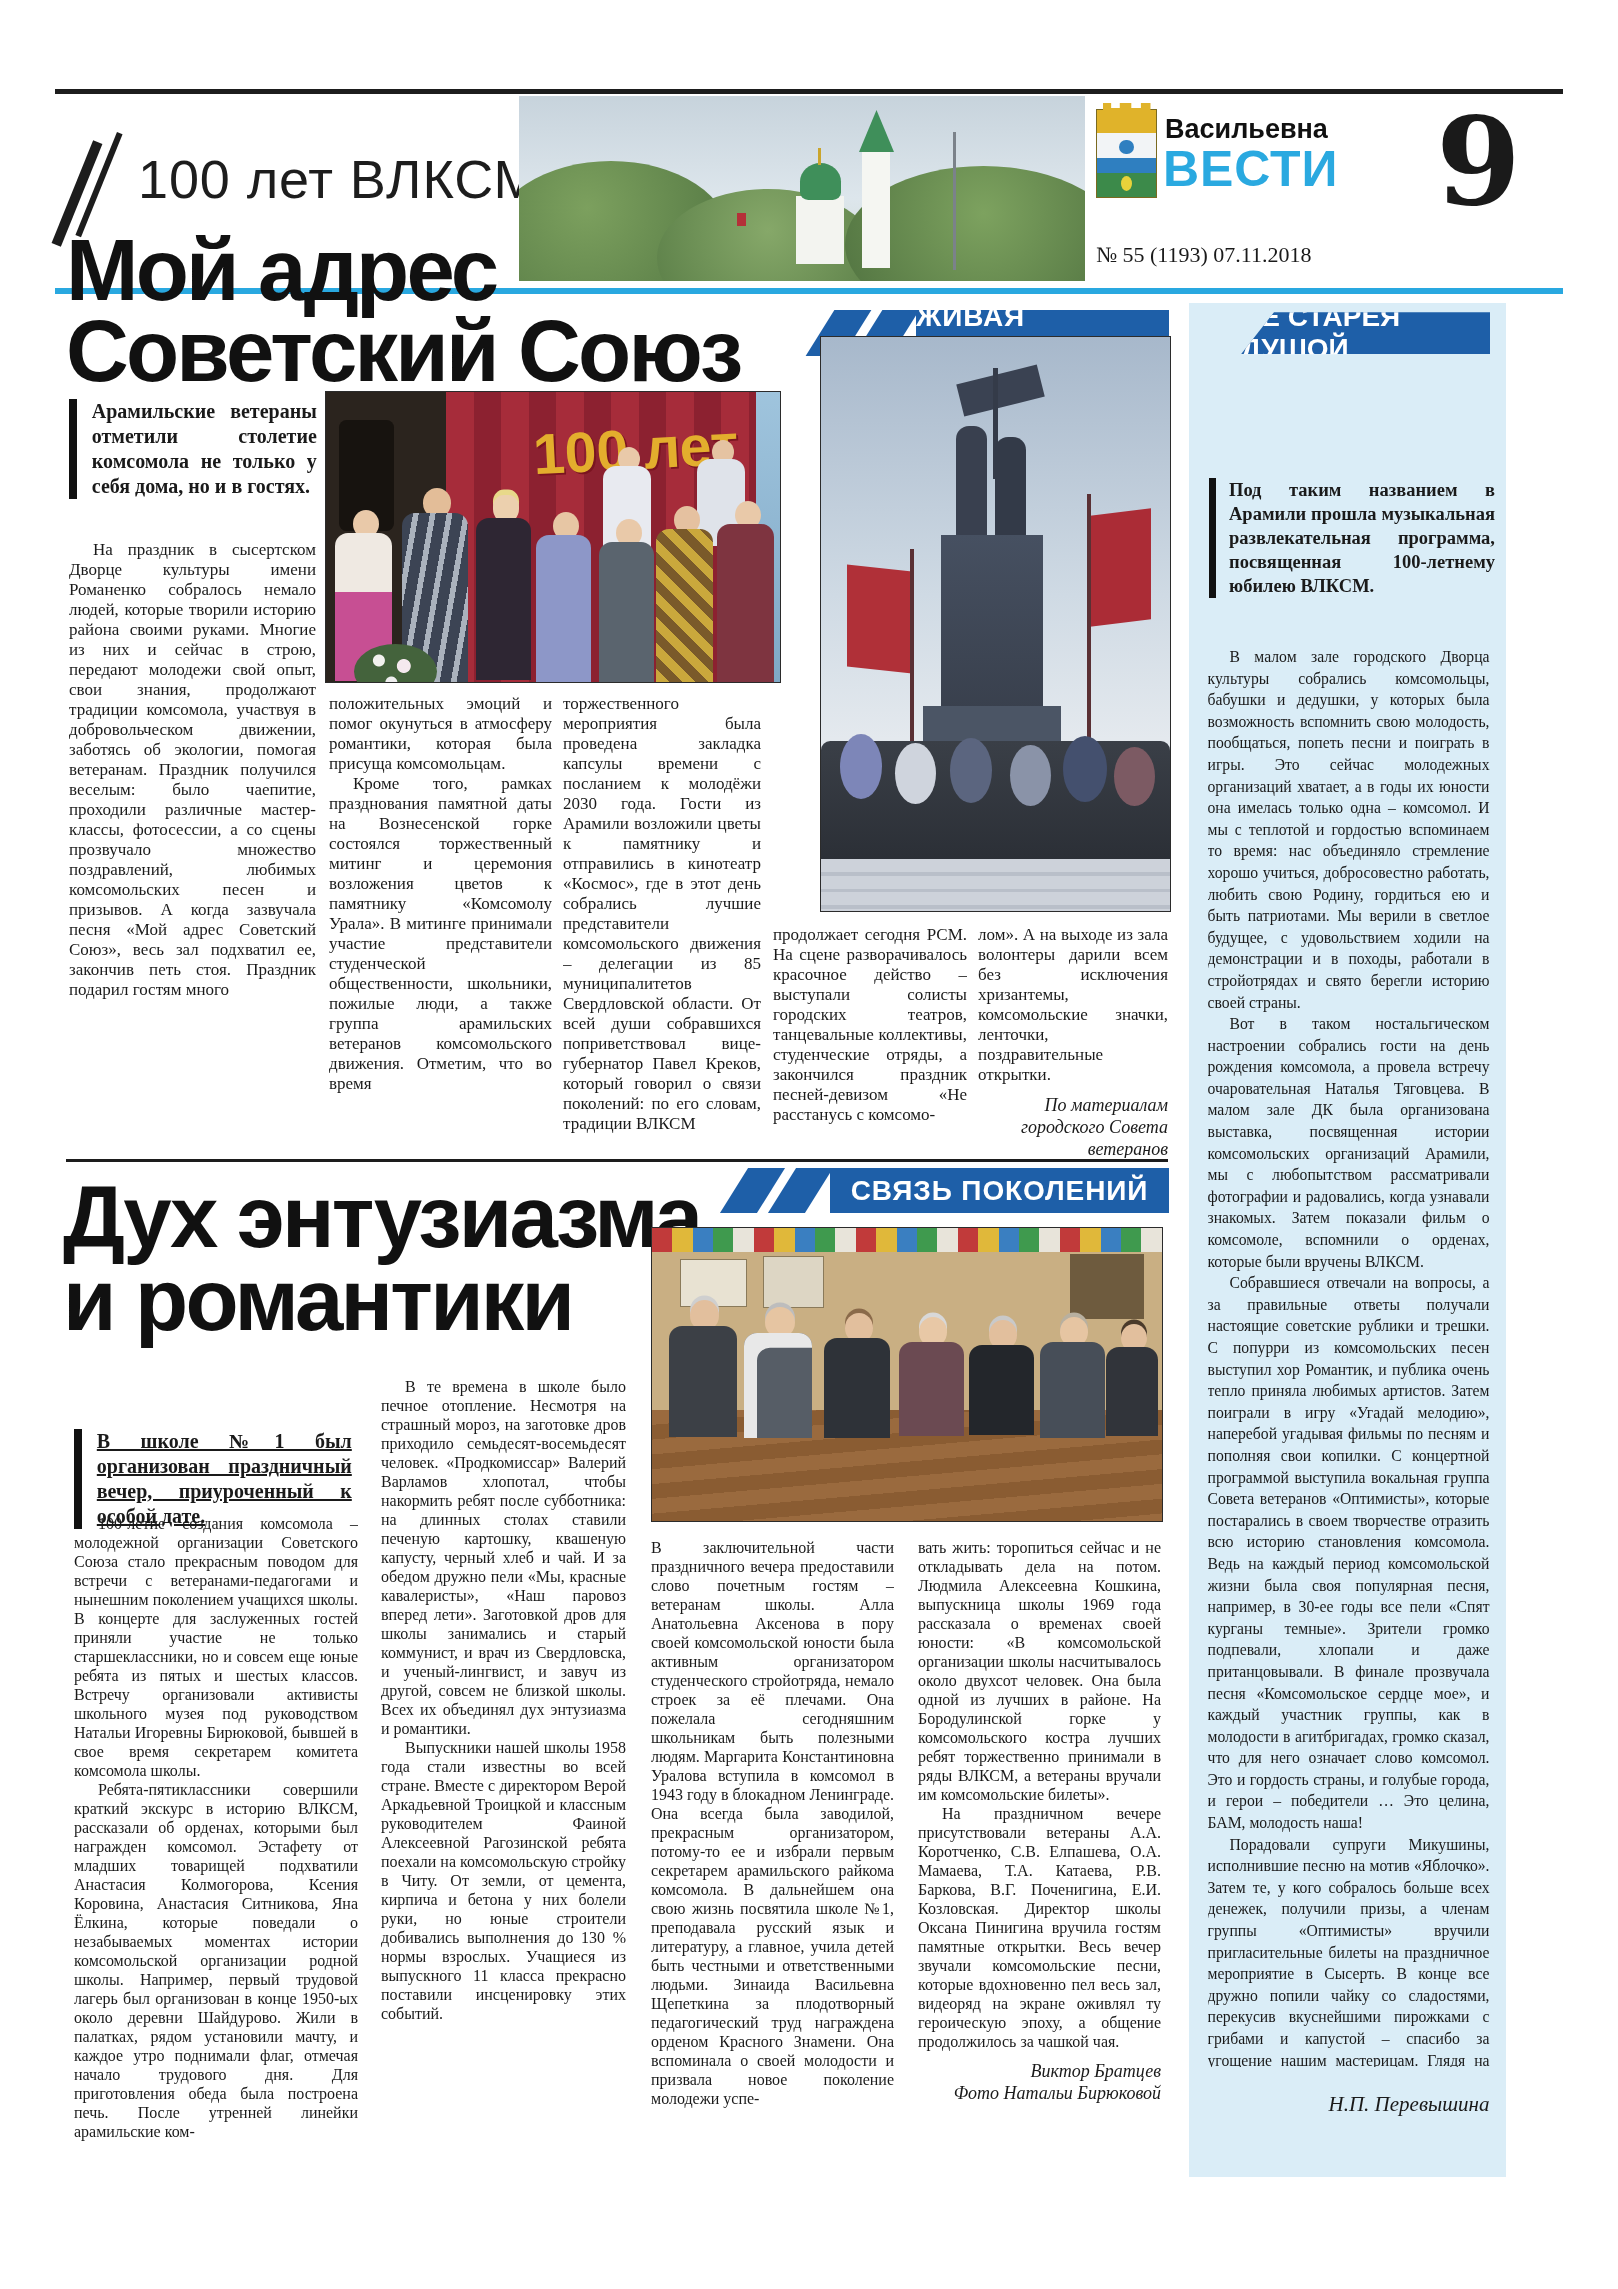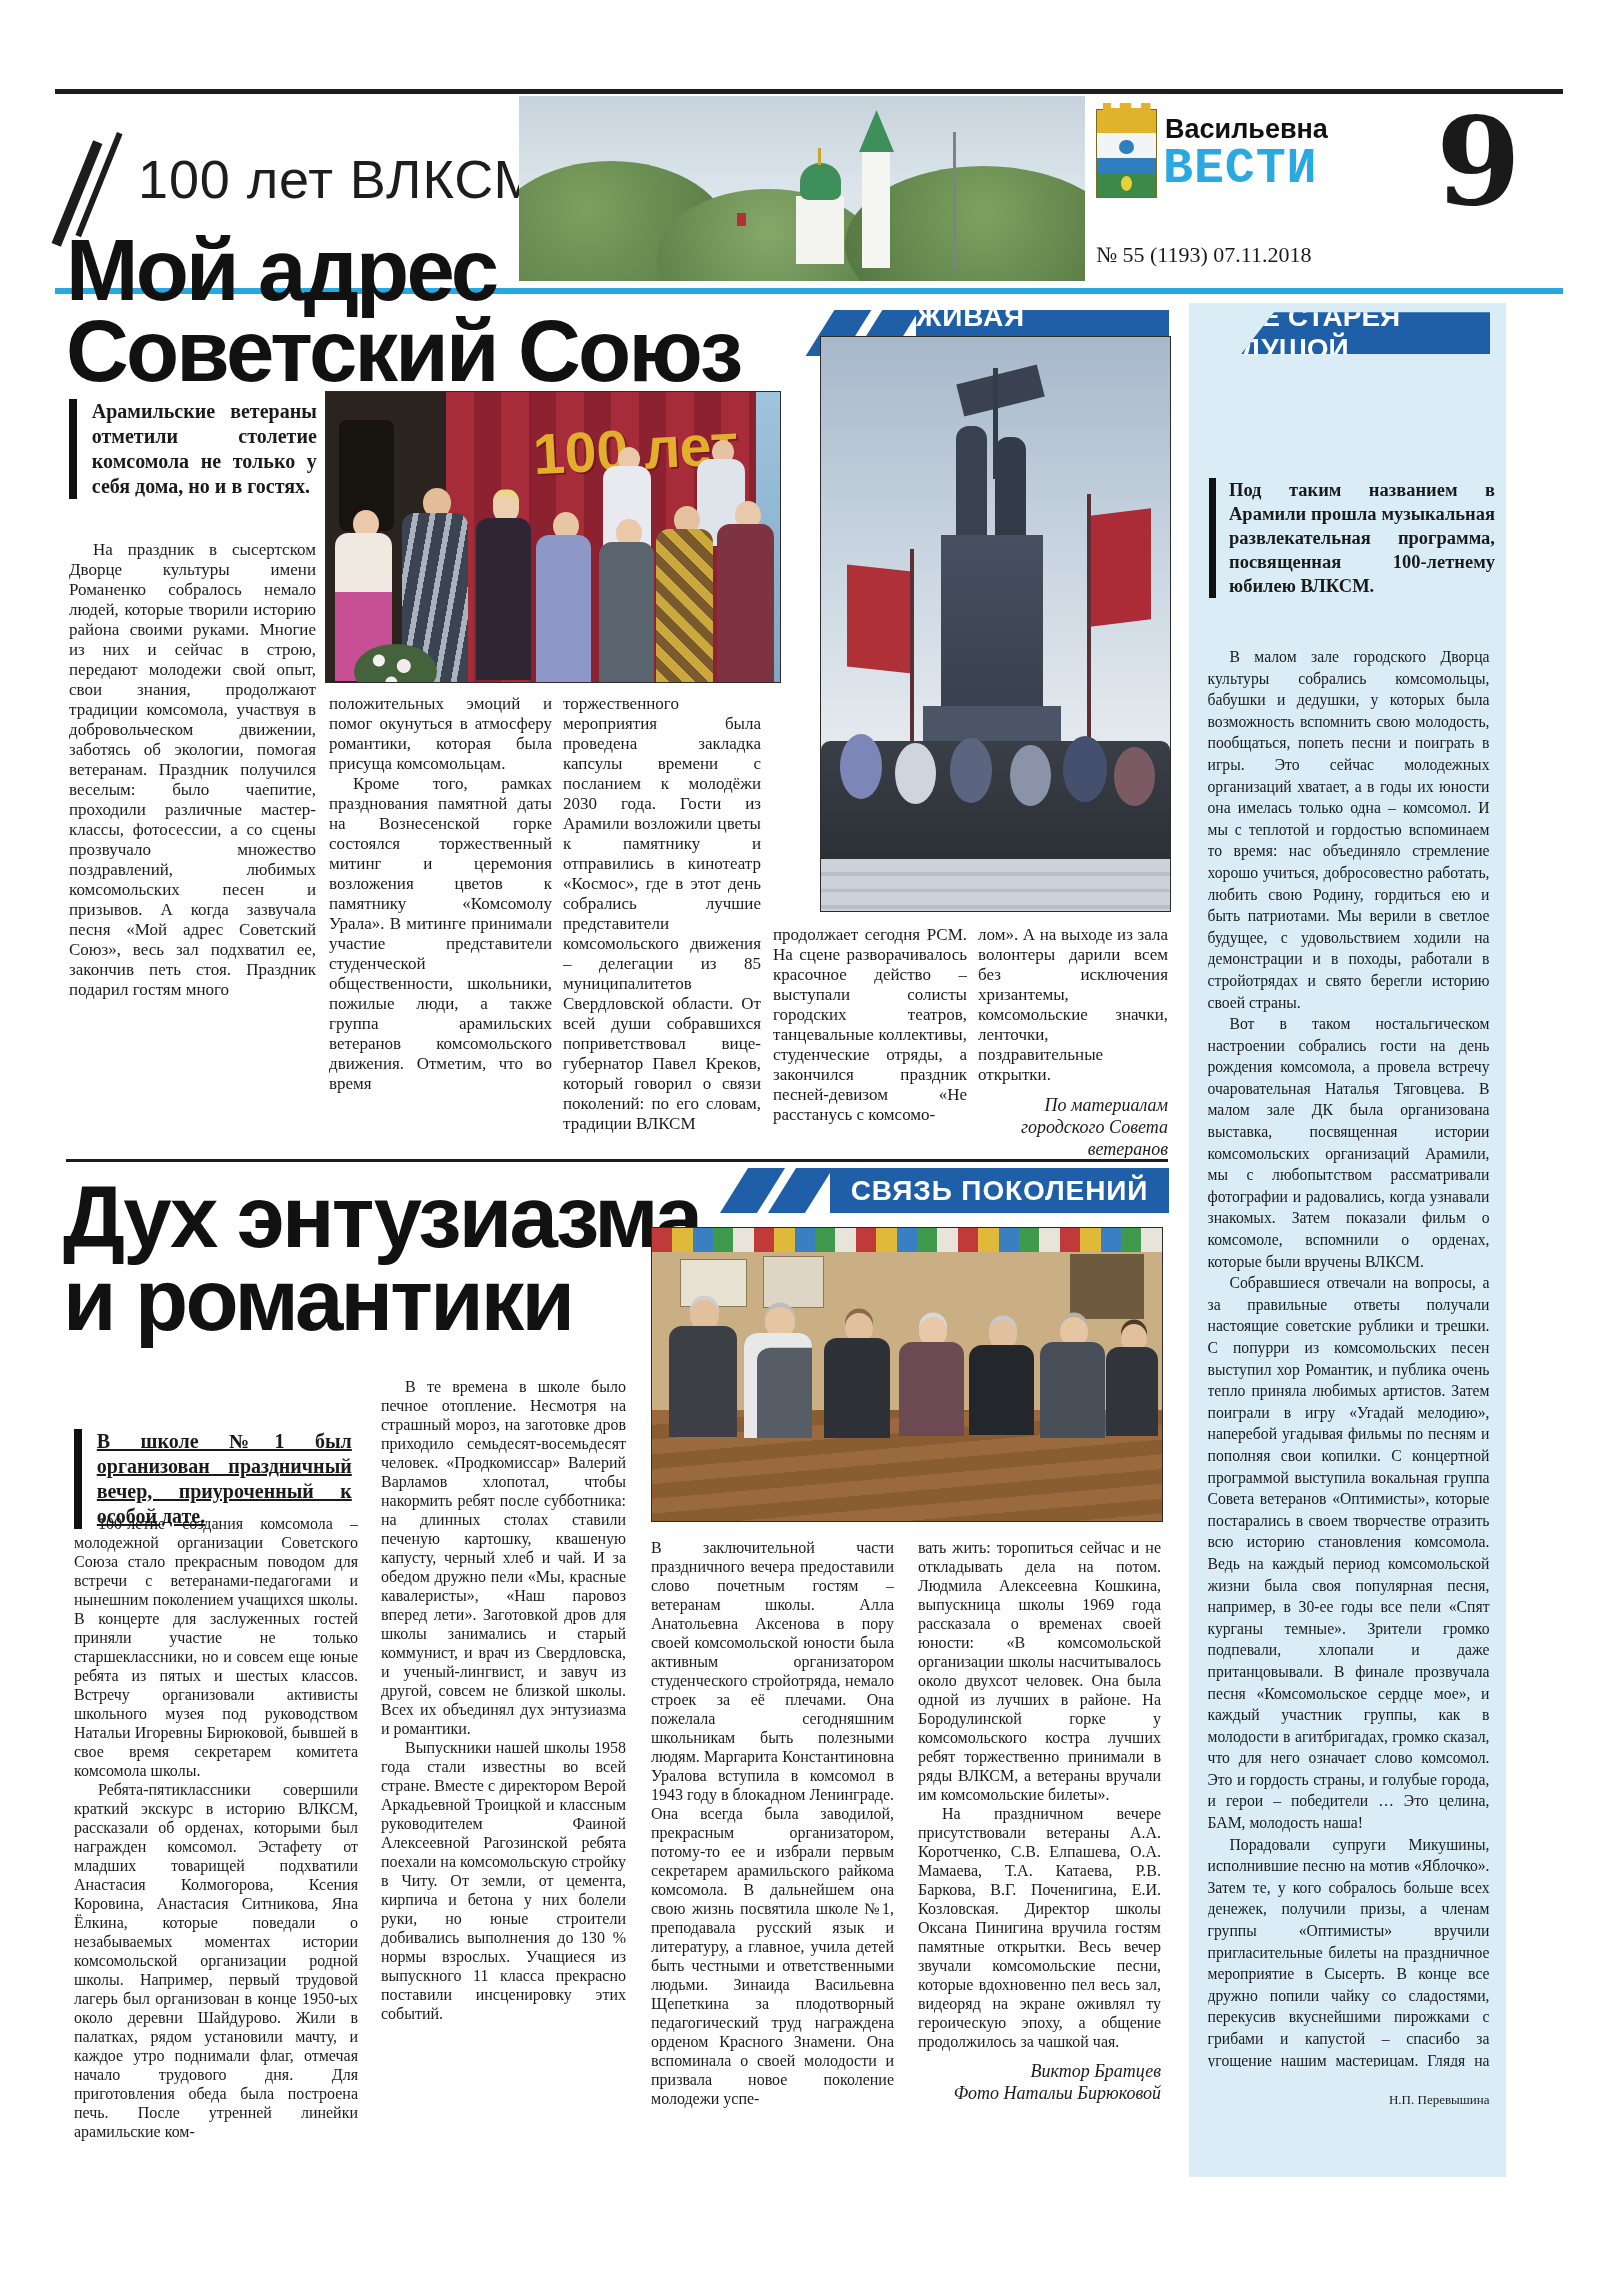--- a/index.html
+++ b/index.html
@@ -6,21 +6,21 @@
   .page{position:relative;width:1619px;height:2290px;background:#fff;overflow:hidden;
         font-family:"Liberation Serif",serif;color:#1a1a1a;}
   .abs{position:absolute;}
   .rule{position:absolute;background:#1d1d1d;}
   .rule-cyan{position:absolute;background:#29a8e0;}
 
   
   .kicker{font-family:"Liberation Sans",sans-serif;font-size:54px;color:#1d1d1d;letter-spacing:0.9px;}
   .slash i{position:absolute;background:#1d1d1d;width:10px;height:111px;transform:rotate(22deg);}
   .paper-top{font-family:"Liberation Sans",sans-serif;font-weight:bold;font-size:27px;color:#111;}
-  .paper-bottom{font-family:Liberation Mono, monospace;font-weight:bold;font-size:50px;color:#2aa9e0;letter-spacing:0.9px;text-align:right;}
+  .paper-bottom{font-family:Liberation Sans, sans-serif;font-weight:bold;font-size:50px;color:#2aa9e0;letter-spacing:0.9px;text-align:right;}
   .issue{font-size:22px;}
   .pageno{font-family:"DejaVu Serif",serif;font-weight:bold;font-size:122px;line-height:1;}
 
   
   .tag{position:absolute;display:flex;align-items:stretch;}
   .tag .stripe{width:37px;background:#1e5fa8;transform:skewX(-32deg);margin-right:11px;}
   .tag .box{flex:1;background:#1e5fa8;color:#fff;display:flex;align-items:center;justify-content:center;
             font-family:"Liberation Sans",sans-serif;font-weight:bold;font-size:28px;letter-spacing:0.9px;}
   .tag-notch{background:#1e5fa8;color:#fff;display:flex;align-items:center;justify-content:center;
             font-family:"Liberation Sans",sans-serif;font-weight:bold;font-size:28px;
@@ -35,21 +35,21 @@
   .bodycol p.cont{text-indent:0;}
   .a2 .bodycol{font-size:16px;line-height:19px;}
   .credit{font-style:italic;text-align:right;white-space:pre-line;font-size:18px;line-height:22px;margin-top:9.2px;}
 
   
   .panel{position:absolute;background:#daedf7;}
   .sb-title{font-family:"Liberation Sans",sans-serif;font-weight:bold;font-size:38px;line-height:43px;color:#111;}
   .sb-lead{border-left:7.4px solid #111;padding-left:13px;font-weight:bold;font-size:18.5px;line-height:24px;text-align:justify;}
   .sb-text{font-size:15.7px;line-height:21.6px;text-align:justify;overflow:hidden;}
   .sb-text p{margin:0;text-indent:22px;}
-  .sb-author{font-size:13px;text-align:right;}
+  .sb-author{font-style:italic;font-size:21px;text-align:right;}
 
   
   .photo{position:absolute;border:0.9px solid #2b2b2b;overflow:hidden;}
   .head-strip{position:absolute;overflow:hidden;background:linear-gradient(180deg,#c7d3dc 0%,#dde6ec 55%,#cfd9d2 100%);}
   .blob{position:absolute;border-radius:50%;}
   .person{position:absolute;}
   .person .h{border-radius:50%;margin:0 auto;}
   .person .b{border-radius:13px 13px 0 0;margin-top:-4.6px;}
   .goldtxt{font-family:"Liberation Sans",sans-serif;font-weight:bold;color:#e3ae2d;
            text-shadow:1.8px 1.8px 0 #7a1420;}

